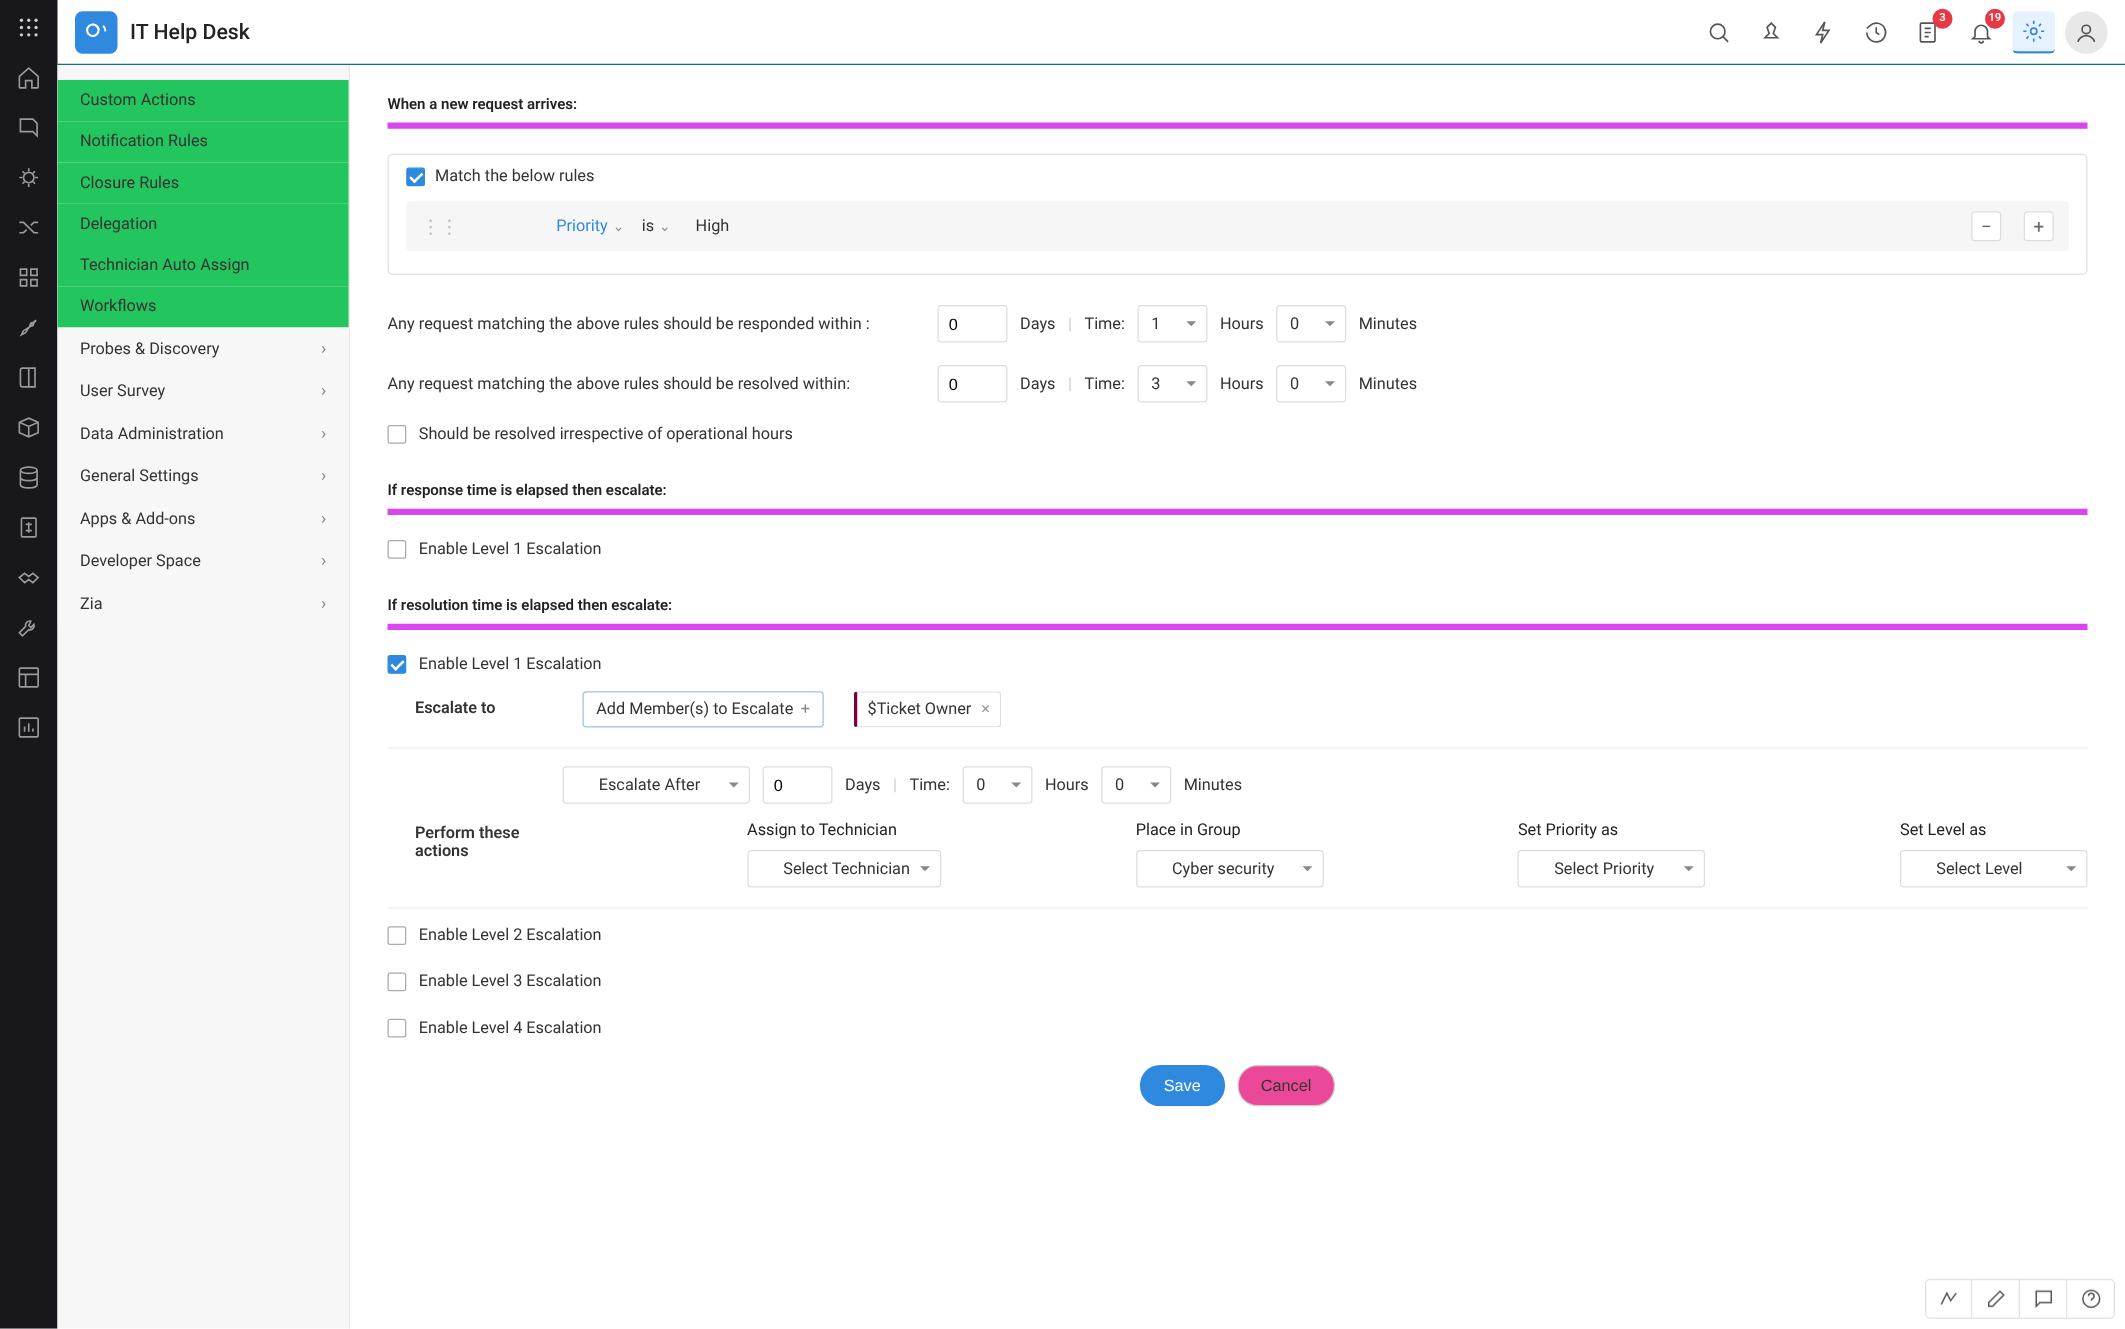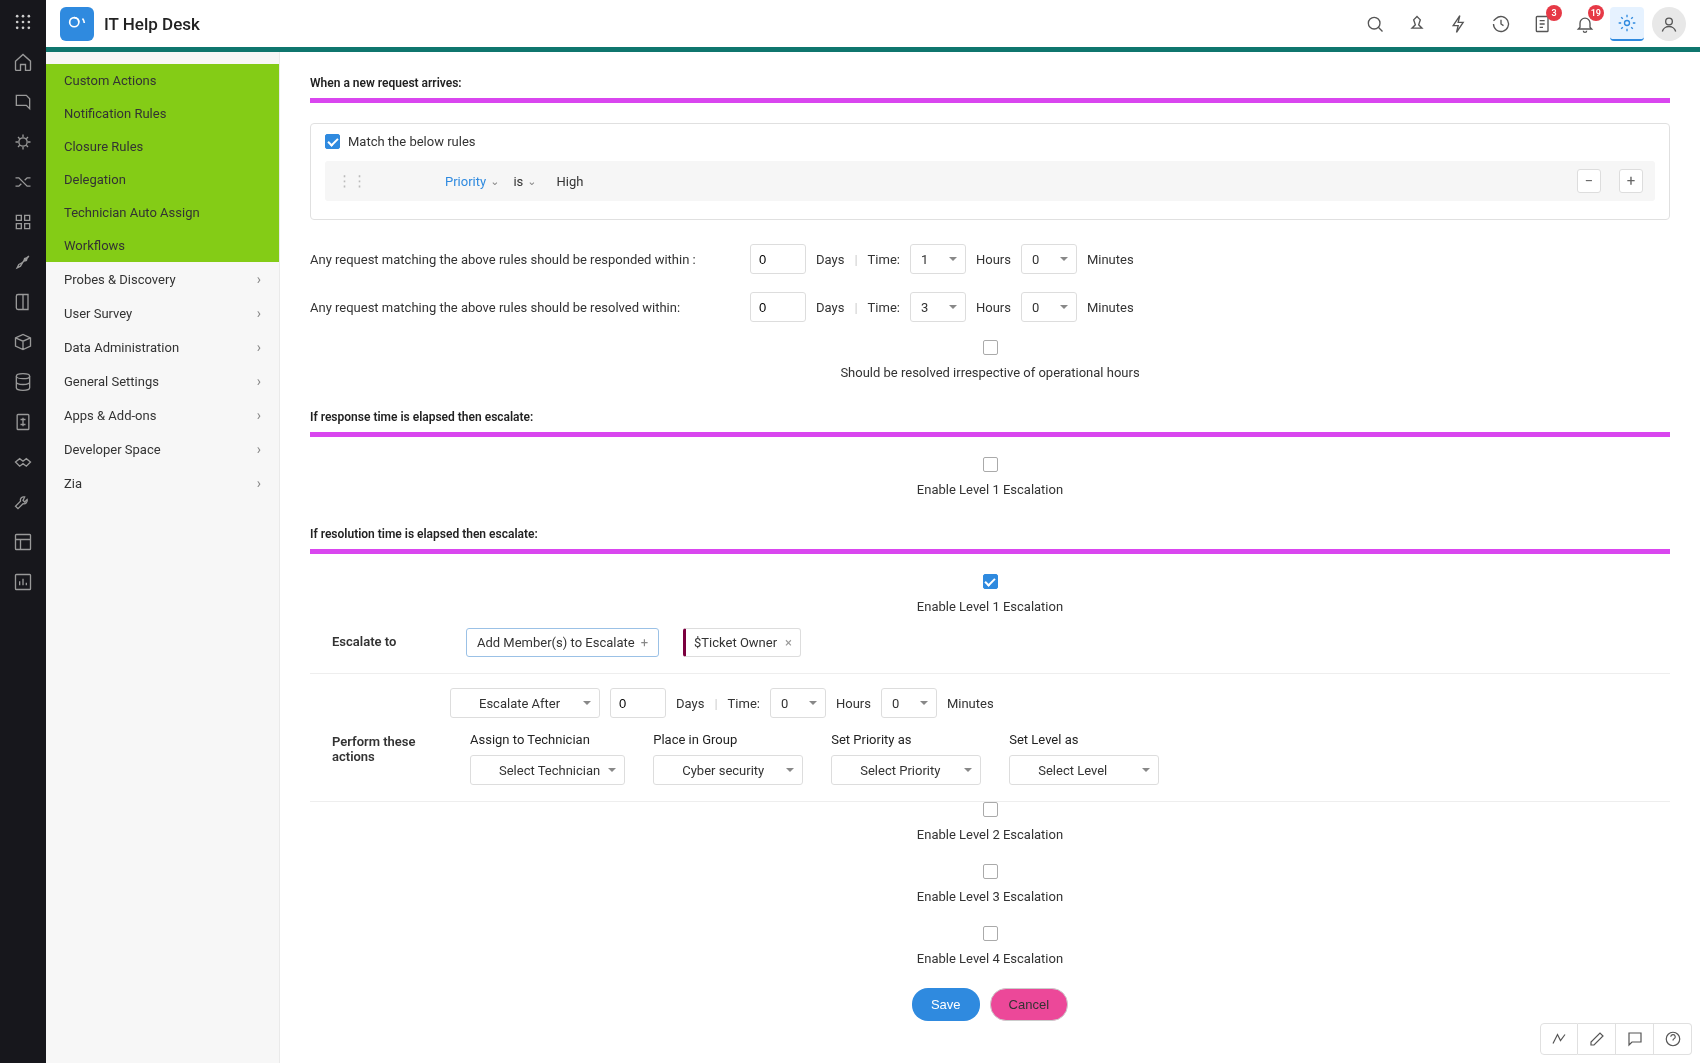--- a/index.html
+++ b/index.html
@@ -9,38 +9,38 @@
 
 .icon-rail { width: 46px; background: #17171c; display: flex; flex-direction: column; align-items: center; padding-top: 8px; gap: 12px; }
 .icon-rail .rail-icon { width: 28px; height: 28px; display: flex; align-items: center; justify-content: center; color: #999; cursor: pointer; }
 .icon-rail .rail-icon svg { width: 20px; height: 20px; stroke: currentColor; fill: none; stroke-width: 1.6; }
 .icon-rail .rail-icon:first-child svg { fill: #ccc; stroke: none; }
 
 
 .main-col { flex: 1; display: flex; flex-direction: column; min-width: 0; }
 
 
-.topbar { height: 52px; border-bottom: 5px solid #0f766e; display: flex; align-items: center; padding: 0 14px; }
+.topbar { height: 52px; border-bottom: 1px solid #0f766e; display: flex; align-items: center; padding: 0 14px; }
 .app-logo { width: 34px; height: 34px; background: #2f8adf; border-radius: 6px; display: flex; align-items: center; justify-content: center; margin-right: 10px; }
 .app-logo svg { width: 22px; height: 22px; stroke: #fff; fill: none; stroke-width: 1.8; }
 .app-title { font-size: 17px; font-weight: 500; color: #222; }
 .topbar-spacer { flex: 1; }
 .topbar-icons { display: flex; align-items: center; gap: 8px; }
 .tb-icon { width: 34px; height: 34px; display: flex; align-items: center; justify-content: center; color: #555; cursor: pointer; position: relative; border-radius: 4px; }
 .tb-icon.active { background: #e6f2ff; color: #2f8adf; border-bottom: 2px solid #2f8adf; }
 .tb-icon svg { width: 20px; height: 20px; stroke: currentColor; fill: none; stroke-width: 1.6; }
 .tb-icon.avatar { background: #e8e8e8; border-radius: 50%; }
 .badge { position: absolute; top: -2px; right: -2px; background: #e63946; color: #fff; font-size: 9px; font-weight: 600; min-width: 16px; height: 16px; border-radius: 8px; display: flex; align-items: center; justify-content: center; padding: 0 3px; }
 
 
 .content-row { flex: 1; display: flex; min-height: 0; }
 
 
 .sidebar { width: 234px; border-right: 1px solid #eaeaea; overflow-y: auto; padding-top: 12px; background: #f7f7f7; }
-.sidebar-item { padding: 9px 18px; font-size: 13px; color: #333; display: flex; align-items: center; justify-content: space-between; cursor: pointer; background: #84cc16; }
+.sidebar-item { padding: 9px 18px; font-size: 13px; color: #333; display: flex; align-items: center; justify-content: space-between; cursor: pointer; background: #22c55e; }
 .sidebar-item.group { background: #f7f7f7; }
 .sidebar .chev { color: #888; font-size: 14px; }
 
 
 .pane { flex: 1; overflow-y: auto; padding: 16px 30px 60px; position: relative; }
 .section-title { font-size: 12px; font-weight: 600; color: #222; padding: 8px 0; border-bottom: 5px solid #d946ef; margin-bottom: 20px; }
 
 
 .rules-block { border: 1px solid #e0e0e0; border-radius: 4px; padding: 10px 14px 18px; margin-bottom: 24px; position: relative; margin-top: 18px; }
 .rules-cb { display: flex; align-items: center; gap: 8px; margin-bottom: 12px; }
@@ -57,31 +57,31 @@
 .rule-btn { width: 24px; height: 24px; border: 1px solid #ddd; border-radius: 3px; background: #fff; display: flex; align-items: center; justify-content: center; cursor: pointer; color: #666; font-size: 15px; margin-left: 4px; }
 
 
 .time-row { display: flex; align-items: center; gap: 10px; margin-bottom: 18px; font-size: 13px; }
 .time-row .label { min-width: 430px; }
 .num-input { width: 56px; height: 30px; border: 1px solid #ddd; border-radius: 3px; padding: 0 8px; font-size: 13px; text-align: left; }
 .sel { height: 30px; border: 1px solid #ddd; border-radius: 3px; padding: 0 24px 0 10px; font-size: 13px; display: flex; align-items: center; background: #fff; cursor: pointer; position: relative; min-width: 56px; }
 .sel::after { content: ""; position: absolute; right: 8px; top: 12px; border: 4px solid transparent; border-top-color: #888; }
 .sep { color: #ccc; }
 
-.inline-cb-row { display: flex; align-items: center; gap: 10px; margin-bottom: 22px; font-size: 13px; flex-direction: column; }
+.inline-cb-row { display: flex; align-items: center; gap: 10px; margin-bottom: 22px; font-size: 13px; }
 .esc-row { display: flex; align-items: flex-start; gap: 24px; margin: 14px 0; padding-left: 22px; border-bottom: 1px solid #eee; padding-bottom: 16px;}
 .esc-label { font-weight: 600; width: 110px; padding-top: 6px; }
 .add-member { border: 1px solid #9bc1e6; background: #fff; border-radius: 3px; padding: 6px 10px; display: flex; align-items: center; gap: 6px; color: #333; cursor: pointer; font-size: 13px; }
 .add-member .plus { color: #888; }
 .tag { border: 1px solid #ddd; border-left: 3px solid #7b003f; background: #fff; border-radius: 3px; padding: 6px 8px; display: flex; align-items: center; gap: 8px; font-size: 13px; }
 .tag .x { color: #999; cursor: pointer; font-size: 13px; }
 
 .esc-time-row { display: flex; align-items: center; gap: 10px; margin: 14px 0; padding-left: 140px; }
 
-.actions-grid { display: flex; gap: 28px; padding-left: 22px; margin-top: 6px; flex-wrap: wrap; }
+.actions-grid { display: flex; gap: 28px; padding-left: 22px; margin-top: 6px; margin-bottom: 14px; flex-wrap: wrap; justify-content: space-between; }
 .action-label-col { font-weight: 600; width: 110px; padding-top: 2px; }
 .action-col { display: flex; flex-direction: column; gap: 8px; }
 .action-col .col-head { font-size: 13px; color: #222; }
 .sel.wide { min-width: 150px; padding-left: 28px; }
 
 
 .btnrow { display: flex; gap: 10px; justify-content: center; margin-top: 20px; }
 .btn { padding: 8px 18px; border-radius: 16px; font-size: 13px; cursor: pointer; border: 1px solid transparent; }
 .btn.primary { background: #2f8adf; color: #fff; }
 .btn.secondary { background: #ec4899; border-color: #ccc; color: #333; }

